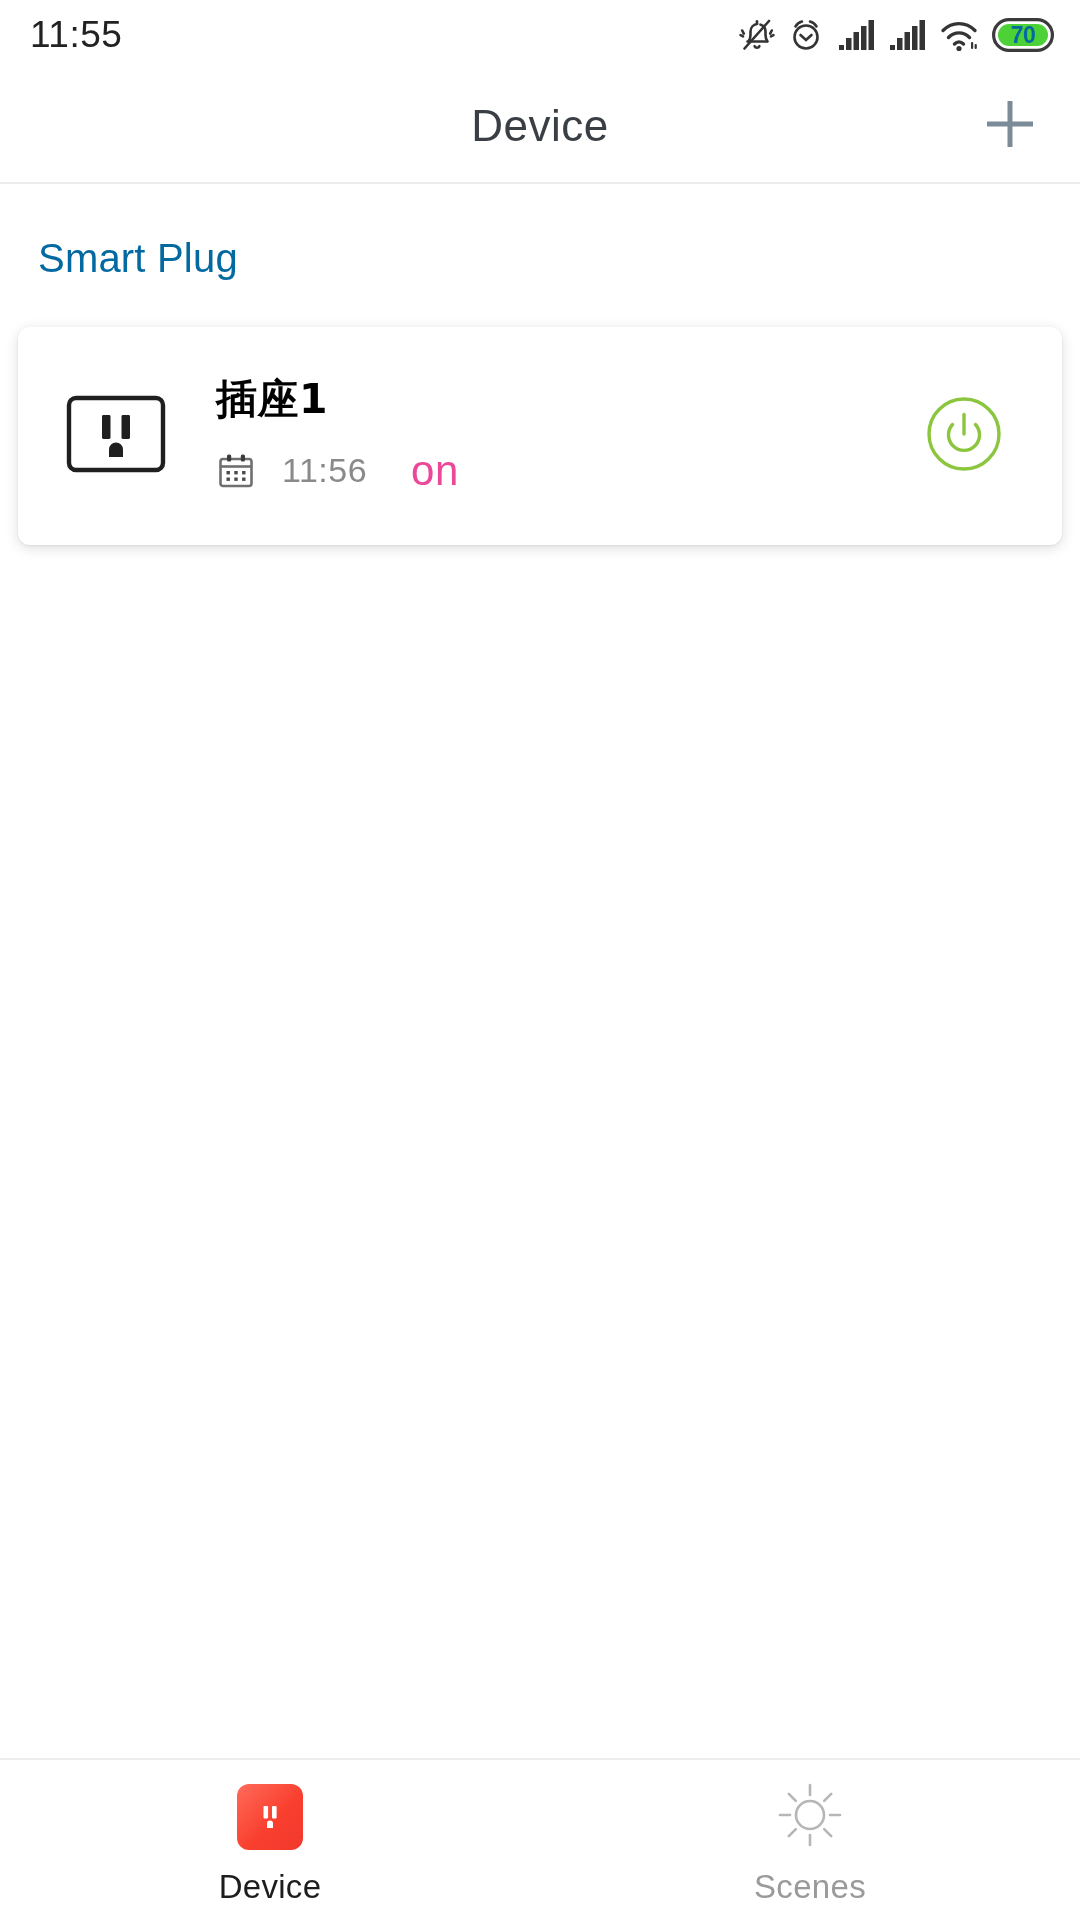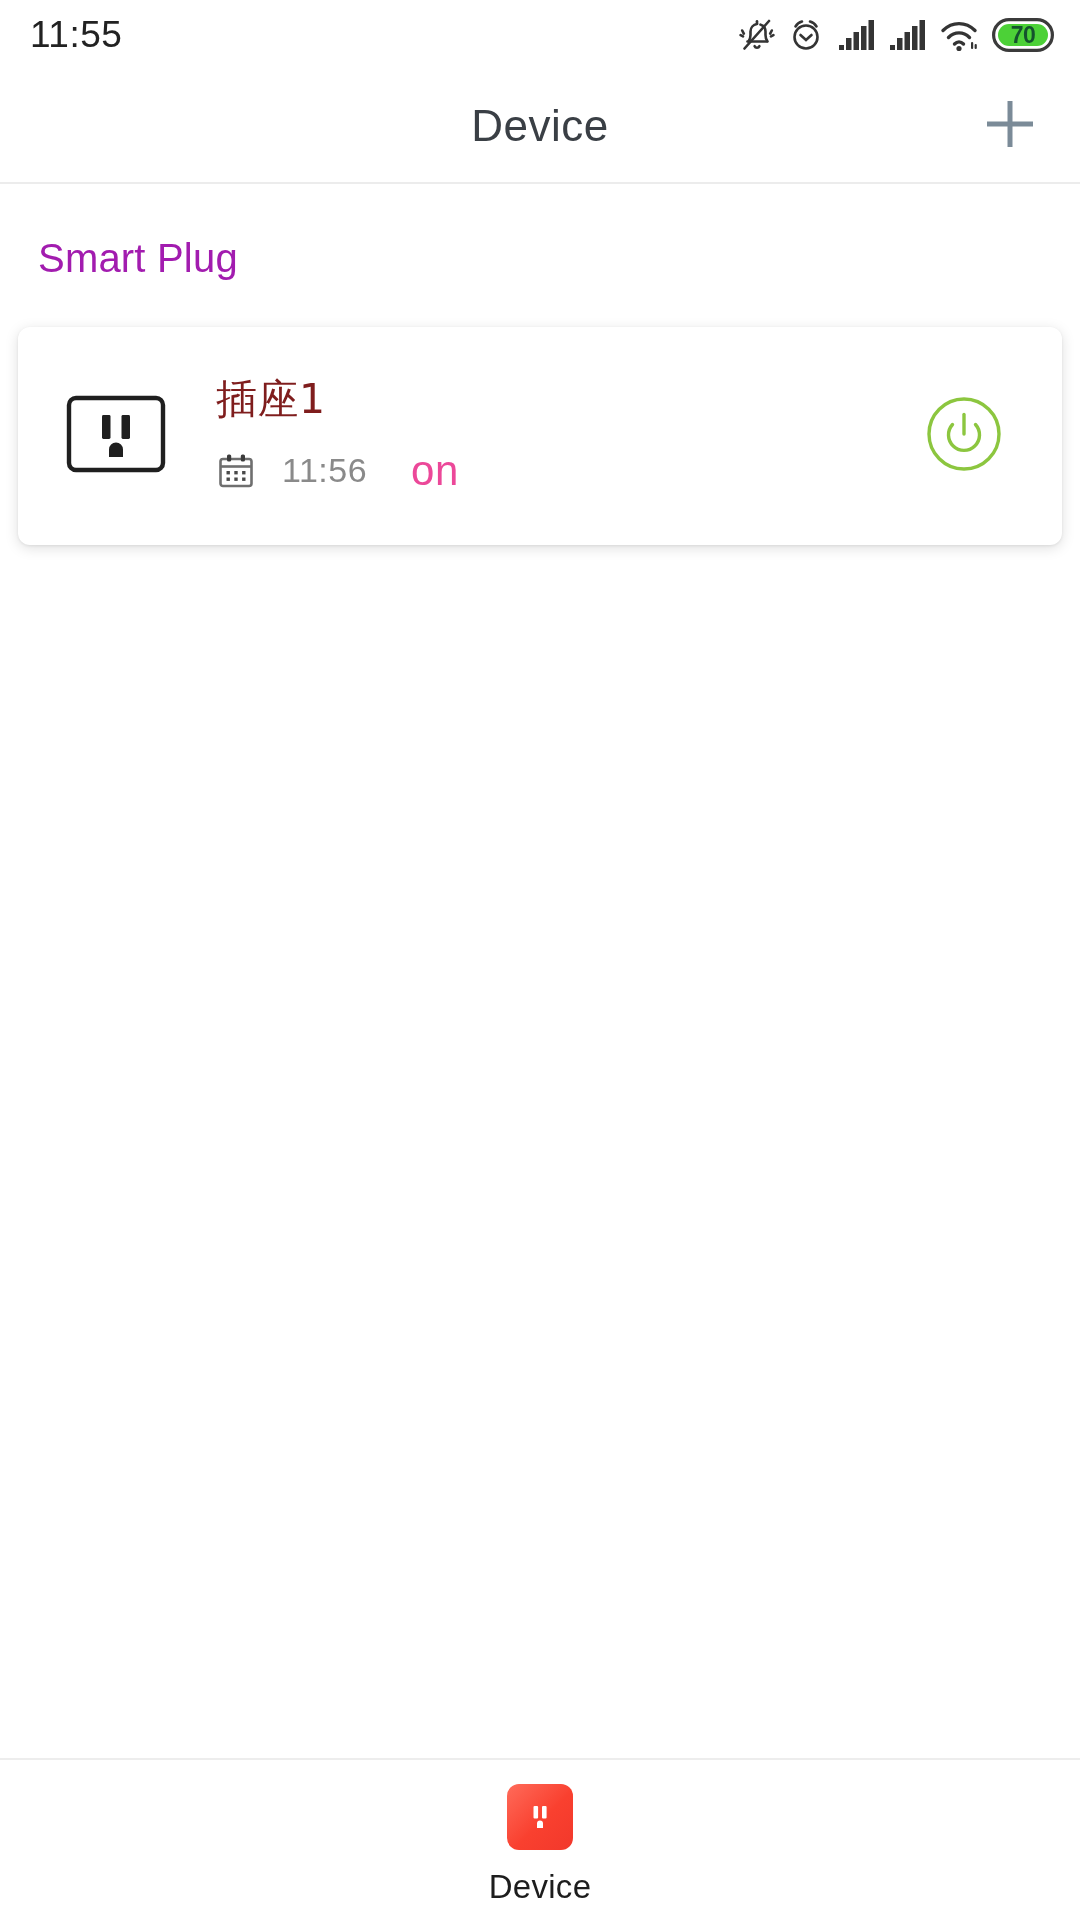--- a/index.html
+++ b/index.html
@@ -25,55 +25,55 @@
     font-family:"Liberation Sans","DejaVu Sans",sans-serif;
   }
   .status-icons{display:flex;align-items:center;gap:13px;}
   .status-icons svg{display:block;}
   .batt{
     display:flex;align-items:center;justify-content:center;
     position:relative;
   }
   .batt .bnum{
     position:absolute;left:0;right:0;top:50%;transform:translateY(-50%);
-    text-align:center;font-size:23px;font-weight:bold;color:#14532d;
+    text-align:center;font-size:23px;font-weight:bold;color:#0369a1;
     letter-spacing:-0.5px;
   }
 
   
   .header{
     height:112px;min-height:112px;position:relative;
     display:flex;align-items:center;justify-content:center;
     border-bottom:2px solid #ececec;background:#fff;
   }
   .header-title{font-size:44px;color:#3a3f45;font-weight:400;letter-spacing:0.5px;}
   .header-add{
     position:absolute;right:34px;top:50%;transform:translateY(-50%);
     width:72px;height:72px;display:flex;align-items:center;justify-content:center;
     cursor:pointer;
   }
 
   
   .content{flex:1;background:#fff;position:relative;}
   .section-title{
-    margin:52px 0 0 38px;font-size:40px;color:#a21caf;font-weight:400;letter-spacing:0.2px;
+    margin:52px 0 0 38px;font-size:40px;color:#0369a1;font-weight:400;letter-spacing:0.2px;
   }
 
   .card{
     margin:46px 18px 0 18px;
     background:#fff;border-radius:12px;
     box-shadow:0 3px 14px rgba(0,0,0,0.13), 0 1px 3px rgba(0,0,0,0.07);
     height:218px;box-sizing:border-box;
     display:flex;align-items:center;
     padding:0 42px 0 48px;
   }
   .card-icon{width:118px;display:flex;align-items:center;justify-content:flex-start;}
   .card-body{flex:1;display:flex;flex-direction:column;justify-content:center;padding-left:32px;}
   .device-name{
-    font-size:41px;font-weight:normal;color:#7f1d1d;letter-spacing:0.5px;line-height:1.1;
+    font-size:41px;font-weight:bold;color:#000000;letter-spacing:0.5px;line-height:1.1;
     font-family:"DejaVu Sans","Liberation Sans",sans-serif;
   }
   .device-sub{display:flex;align-items:center;margin-top:24px;gap:8px;}
   .sub-cal{display:flex;align-items:center;margin-right:18px;}
   .sub-time{font-size:34px;color:#8a8a8a;letter-spacing:0.5px;}
   .sub-state{font-size:42px;color:#ec4899;margin-left:36px;letter-spacing:0.5px;}
   .card-toggle{width:112px;display:flex;align-items:center;justify-content:center;cursor:pointer;}
 
   
   .bottomnav{
@@ -260,17 +260,37 @@
           <svg width="44" height="44" viewBox="0 0 44 44">
             <rect x="15.5" y="11" width="4.6" height="12.5" rx="1.1" fill="#ffffff"></rect>
             <rect x="24" y="11" width="4.6" height="12.5" rx="1.1" fill="#ffffff"></rect>
             <path d="M19 33v-4.6a3 3 0 0 1 6 0V33z" fill="#ffffff"></path>
           </svg>
         </div>
       </div>
       <div class="nav-label">Device</div>
     </div>
 
+    <div class="nav-item">
+      <div class="nav-ico">
+        <span>
+          <svg width="72" height="72" viewBox="0 0 72 72">
+            <circle cx="36" cy="36" r="14" fill="none" stroke="#b6b6b6" stroke-width="2.6"></circle>
+            <g stroke="#b6b6b6" stroke-width="2.6" stroke-linecap="round">
+              <path d="M36 6v10"></path>
+                <path d="M36 56v10"></path>
+              <path d="M6 36h10"></path>
+                <path d="M56 36h10"></path>
+              <path d="M14.8 14.8l7 7"></path>
+                <path d="M50.2 50.2l7 7"></path>
+              <path d="M57.2 14.8l-7 7"></path>
+                <path d="M21.8 50.2l-7 7"></path>
+            </g>
+          </svg>
+        </span>
+      </div>
+      <div class="nav-label">Scenes</div>
+    </div>
 
 
   </div>
 
 </div>
 
 </body></html>

